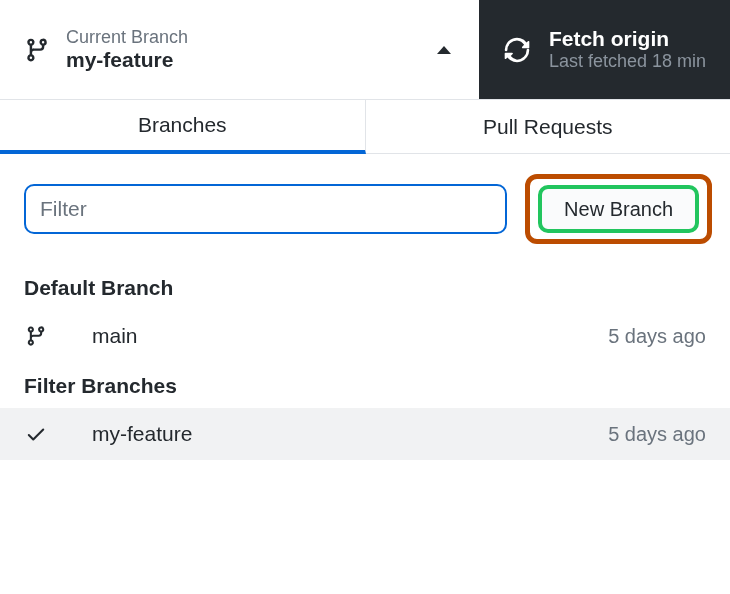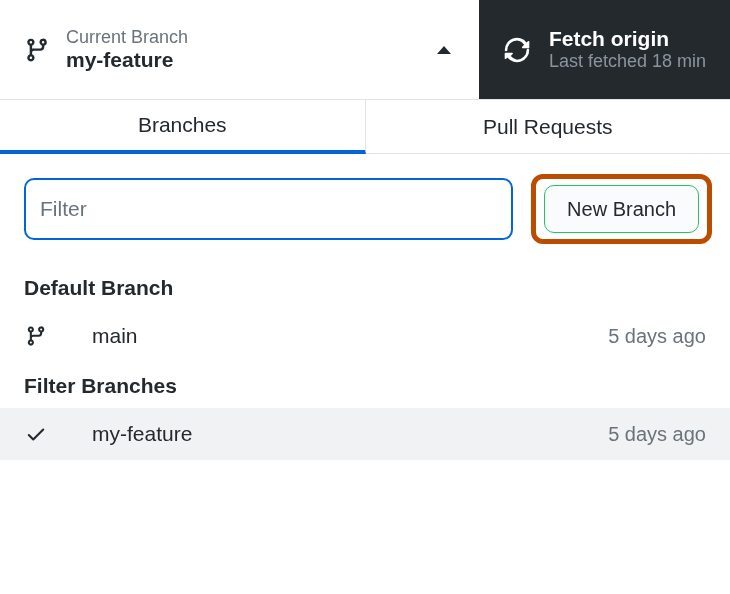--- a/index.html
+++ b/index.html
@@ -114,21 +114,21 @@
     
     .controls-row {
       display: flex;
       align-items: center;
       padding: 20px 18px 20px 24px;
       gap: 18px;
     }
     
     .filter-input {
       flex: 1;
-      height: 62px;
+      height: 50px;
       border: 2px solid #0366d6;
       border-radius: 10px;
       padding: 16px 14px;
       font-size: 21px;
       color: #6a737d;
       outline: none;
     }
     
     .filter-input::placeholder {
       color: #6a737d;
@@ -137,21 +137,21 @@
     .new-branch-wrap {
       border: 5px solid #bc4c00;
       border-radius: 12px;
       padding: 6px 8px;
     }
     
     .new-branch-btn {
       height: 48px;
       padding: 0 22px;
       background: #fafbfc;
-      border: 1px solid #22c55e;
+      border: 4px solid #22c55e;
       border-radius: 10px;
       font-size: 20px;
       color: #24292e;
       cursor: pointer;
     }
     
     .section-header {
       padding: 12px 24px 10px 24px;
       font-size: 21px;
       font-weight: 700;

